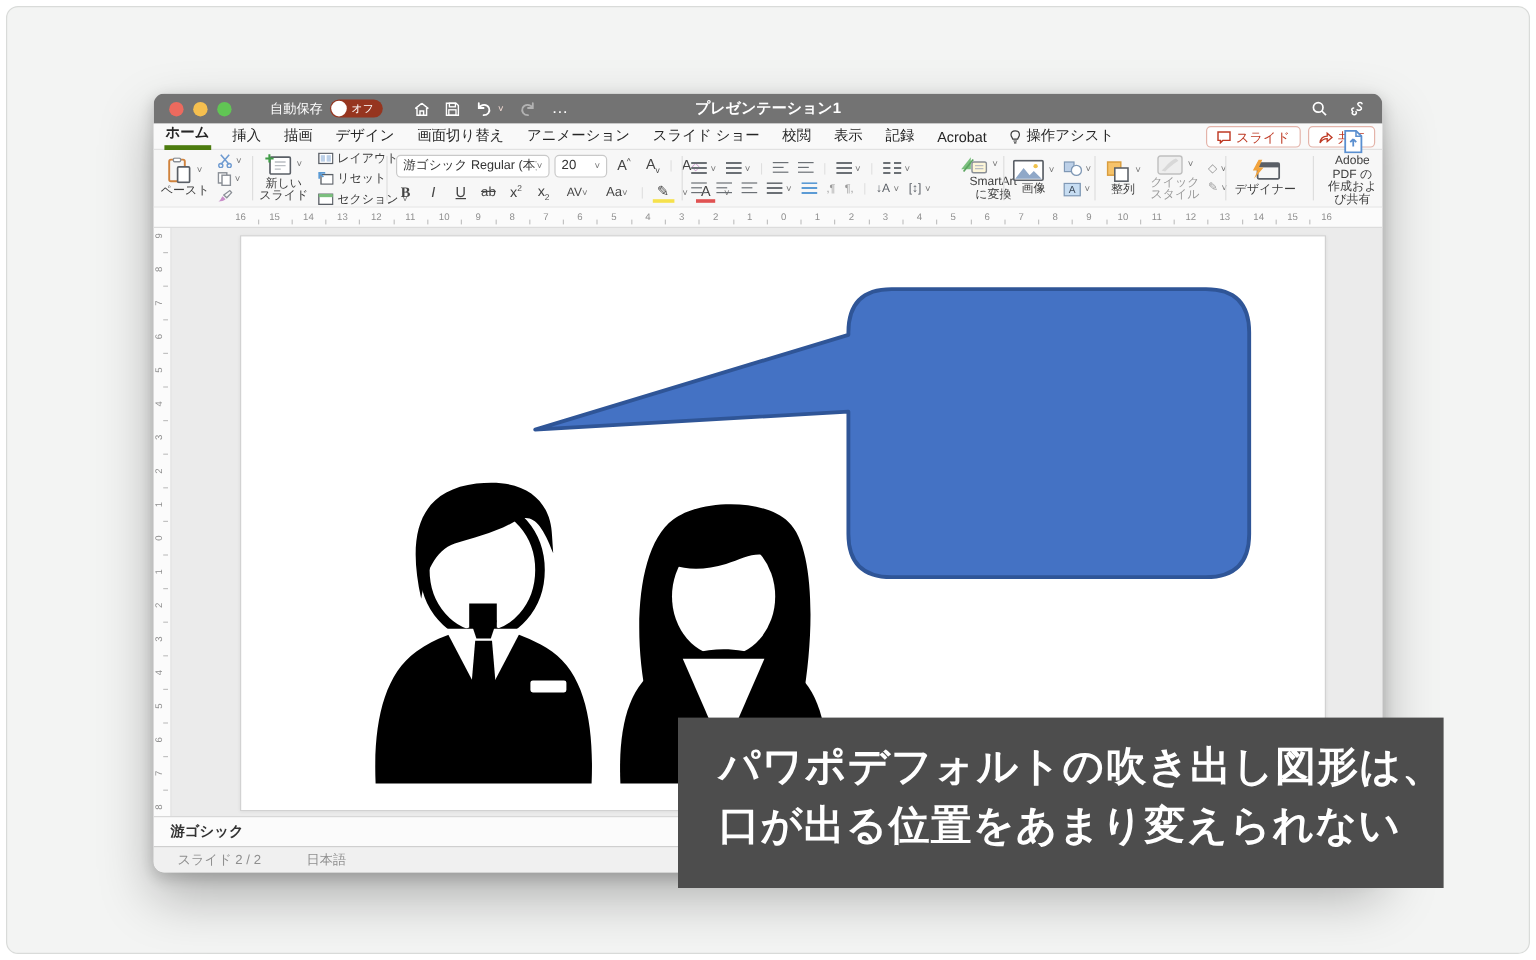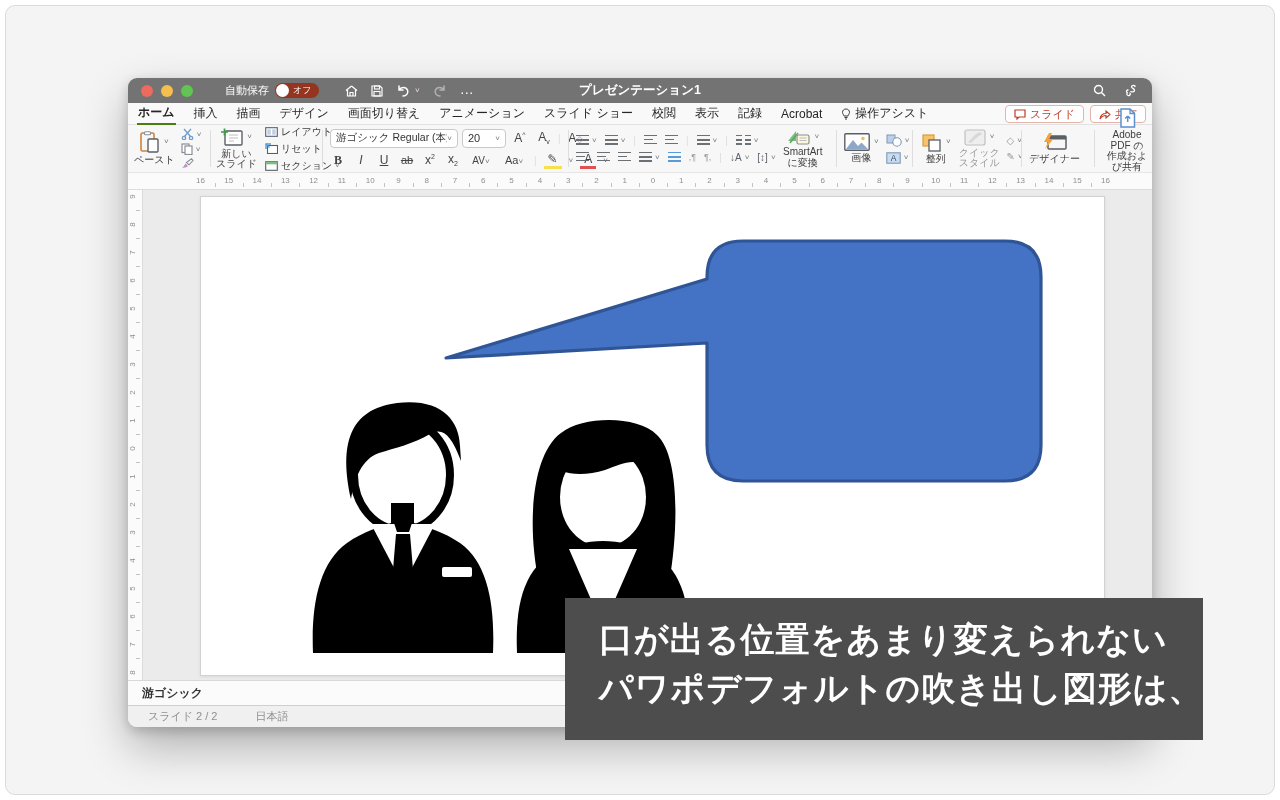--- a/index.html
+++ b/index.html
@@ -22,21 +22,21 @@
   .tb-icons { display:flex; align-items:center; gap:13px; margin-left:26px; color:#fff; }
   .tb-icons svg { display:block; }
   .chev { font-size:8px; color:#f5ddd6; margin-left:-8px; }
   .tb-title { position:absolute; left:0; right:0; text-align:center; color:#fff; font-size:12.5px; font-weight:bold; pointer-events:none; }
   .tb-right { position:absolute; right:14px; display:flex; gap:18px; align-items:center; }
   .dim { opacity:.45; }
 
   
   .tabbar { position:relative; height:22px; background:#f9f9f9; border-bottom:1px solid #e2e2e2; display:flex; align-items:center; padding-left:9px; gap:17px; }
   .tab { font-size:12px; color:#262626; white-space:nowrap; padding:2px 1px; }
-  .tab.active { font-weight:bold; border-bottom:3px solid #4d7c0f; }
+  .tab.active { font-weight:bold; border-bottom:6px solid #4d7c0f; }
   .assist { display:flex; align-items:center; gap:4px; }
   .tb-actions { position:absolute; right:6px; top:2px; display:flex; gap:6px; }
   .pill-btn { display:flex; align-items:center; gap:4px; border:1px solid #e4b4aa; background:#fff; color:#bf3a24; border-radius:4px; font-size:11px; padding:1px 8px; height:18px; }
 
   
   .ribbon { position:relative; height:47px; background:#f7f7f7; font-size:10px; color:#3d3d3d; }
   .grp { position:absolute; top:0; height:47px; display:flex; align-items:center; }
   .vdiv { position:absolute; top:5px; height:37px; width:1px; background:#dedede; }
   .bigbtn { display:flex; flex-direction:column; align-items:center; justify-content:center; gap:2px; text-align:center; line-height:1.05; color:#3d3d3d; }
   .srow { display:flex; align-items:center; gap:4px; }
@@ -353,21 +353,21 @@
         <div class="bigbtn">
           <span class="srow">
             <svg width="24" height="16" viewBox="0 0 24 16">
                 <path d="M2 12 L10 2 L10 12 Z" fill="#7bbf7e"></path>
                 <path d="M4 14 L12 4" stroke="#5aa55e" stroke-width="1.4"></path>
                 <rect x="11" y="6" width="12" height="9" rx="1.5" fill="#fdf6d8" stroke="#8a8f96" stroke-width="1.2"></rect>
                 <path d="M13.5 9 H20.5 M13.5 11.5 H20.5" stroke="#b9bdc2" stroke-width="1"></path>
               </svg>
             <span class="chev2">˅</span>
           </span>
-          <span style="line-height:1.05;"><span>SmartArt</span><br><span>に変換</span></span>
+          <span style="line-height:1.05;margin-left:25px;"><span>SmartArt</span><br><span>に変換</span></span>
         </div>
       </div>
       <div class="vdiv" style="left:708px;"></div>
 
       <div class="grp" style="left:716px;">
         <div class="bigbtn">
           <span class="srow">
             <svg width="26" height="18" viewBox="0 0 26 18">
                 <rect x="0.8" y="0.8" width="24.4" height="16.4" rx="1" fill="#fff" stroke="#5a5f66" stroke-width="1.4"></rect>
                 <circle cx="19" cy="5.5" r="1.8" fill="#f0c24b"></circle>
@@ -593,16 +593,16 @@
       <span>游ゴシック</span>
     </div>
 
     <div class="statusbar">
       <span>スライド 2 / 2</span>
       <span>日本語</span>
     </div>
   </div>
 
   <div class="caption">
+    <div>パワポデフォルトの吹き出し図形は、</div>
     <div>口が出る位置をあまり変えられない</div>
-    <div>パワポデフォルトの吹き出し図形は、</div>
   </div>
 </div>
 
 </body></html>

